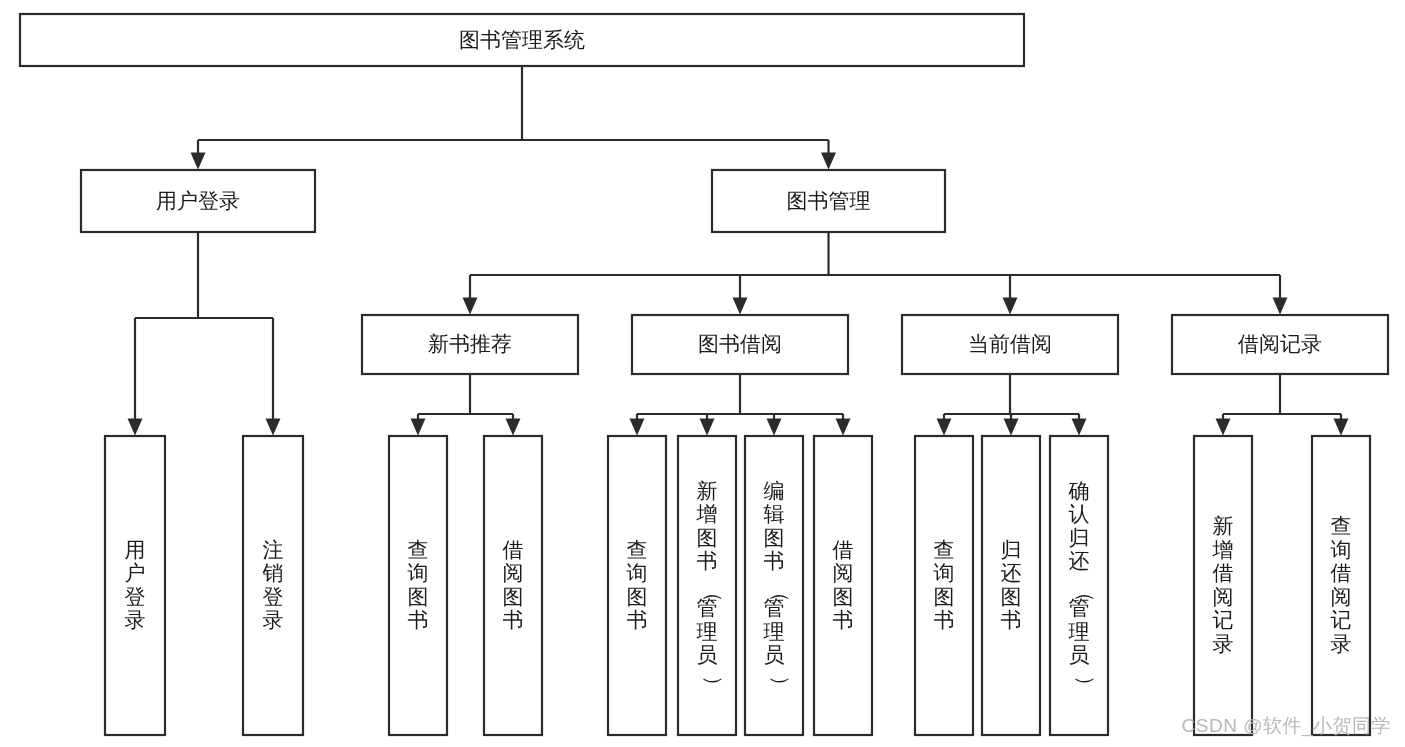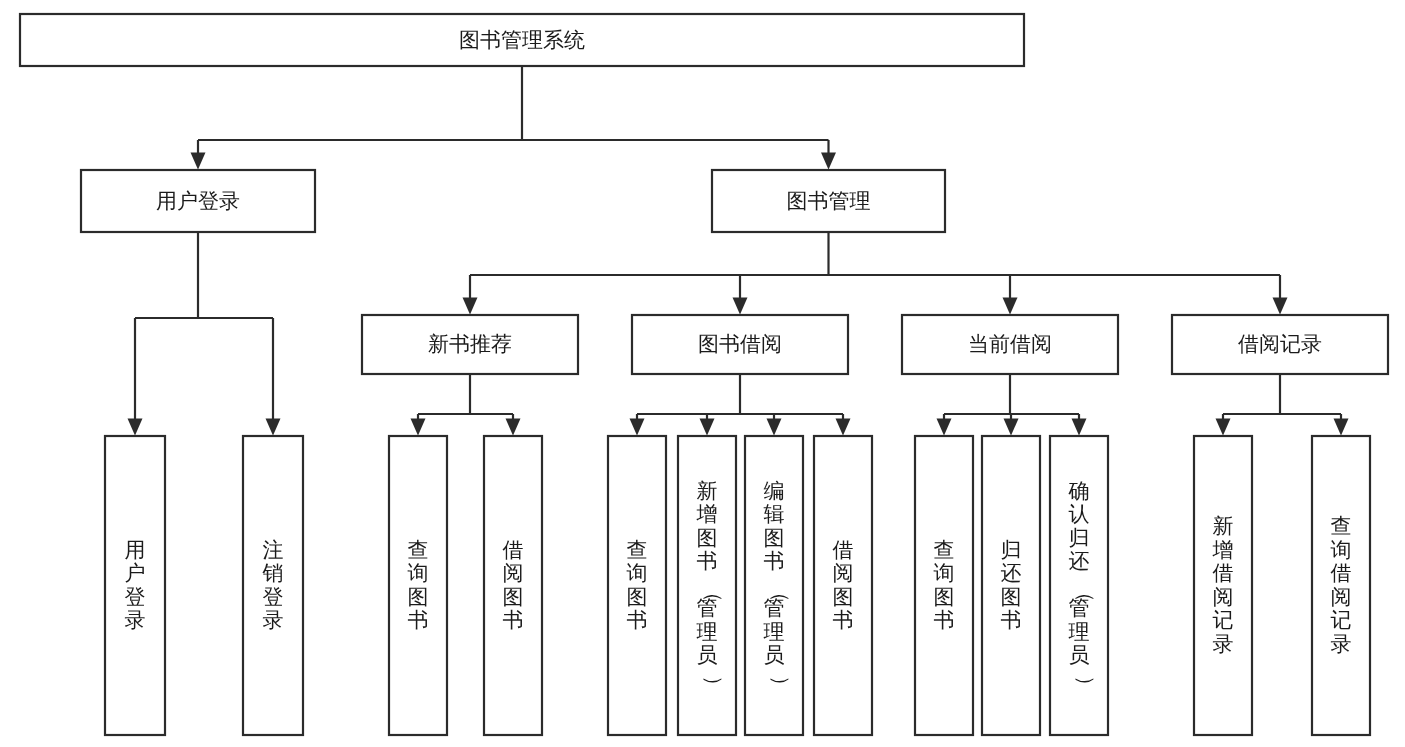--- a/index.html
+++ b/index.html
@@ -243,13 +243,14 @@
         <g>
           <text class="node-label-vert" x="1341" y="533">查</text>
           <text class="node-label-vert" x="1341" y="556.5">询</text>
           <text class="node-label-vert" x="1341" y="580">借</text>
           <text class="node-label-vert" x="1341" y="603.5">阅</text>
           <text class="node-label-vert" x="1341" y="627">记</text>
           <text class="node-label-vert" x="1341" y="650.5">录</text>
         </g>
       </g>
   </svg>
+  <div class="watermark">CSDN @软件_小贺同学</div>
 </div>
 
 </body></html>

